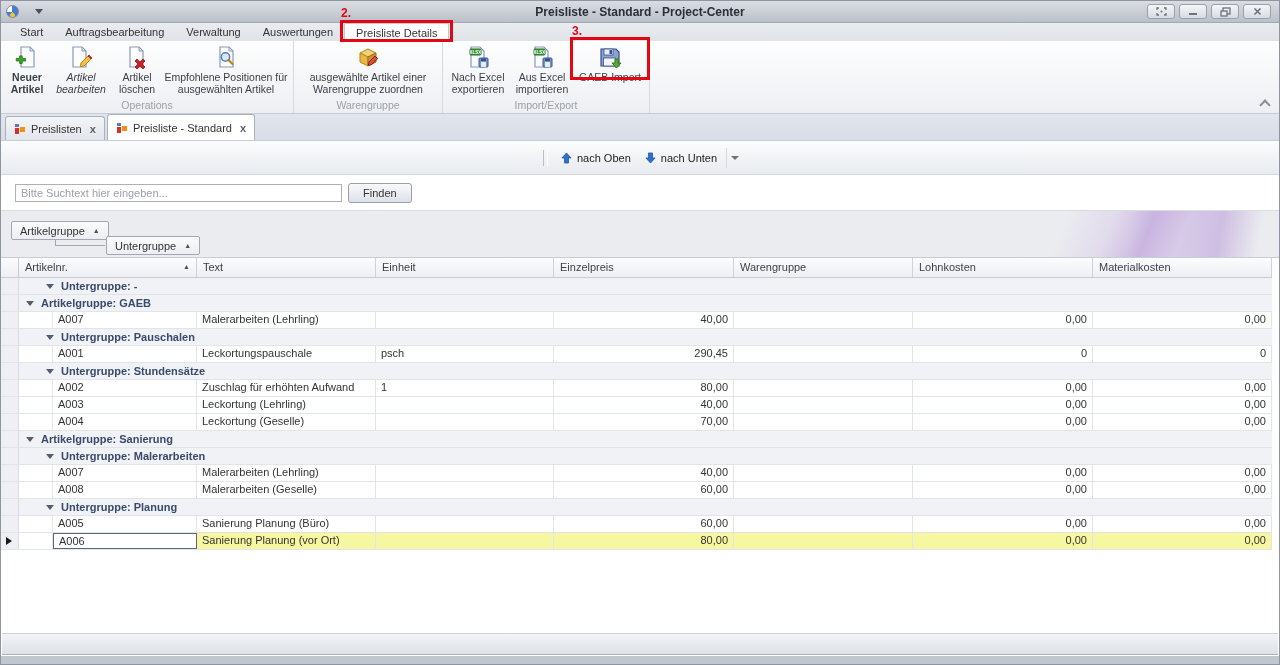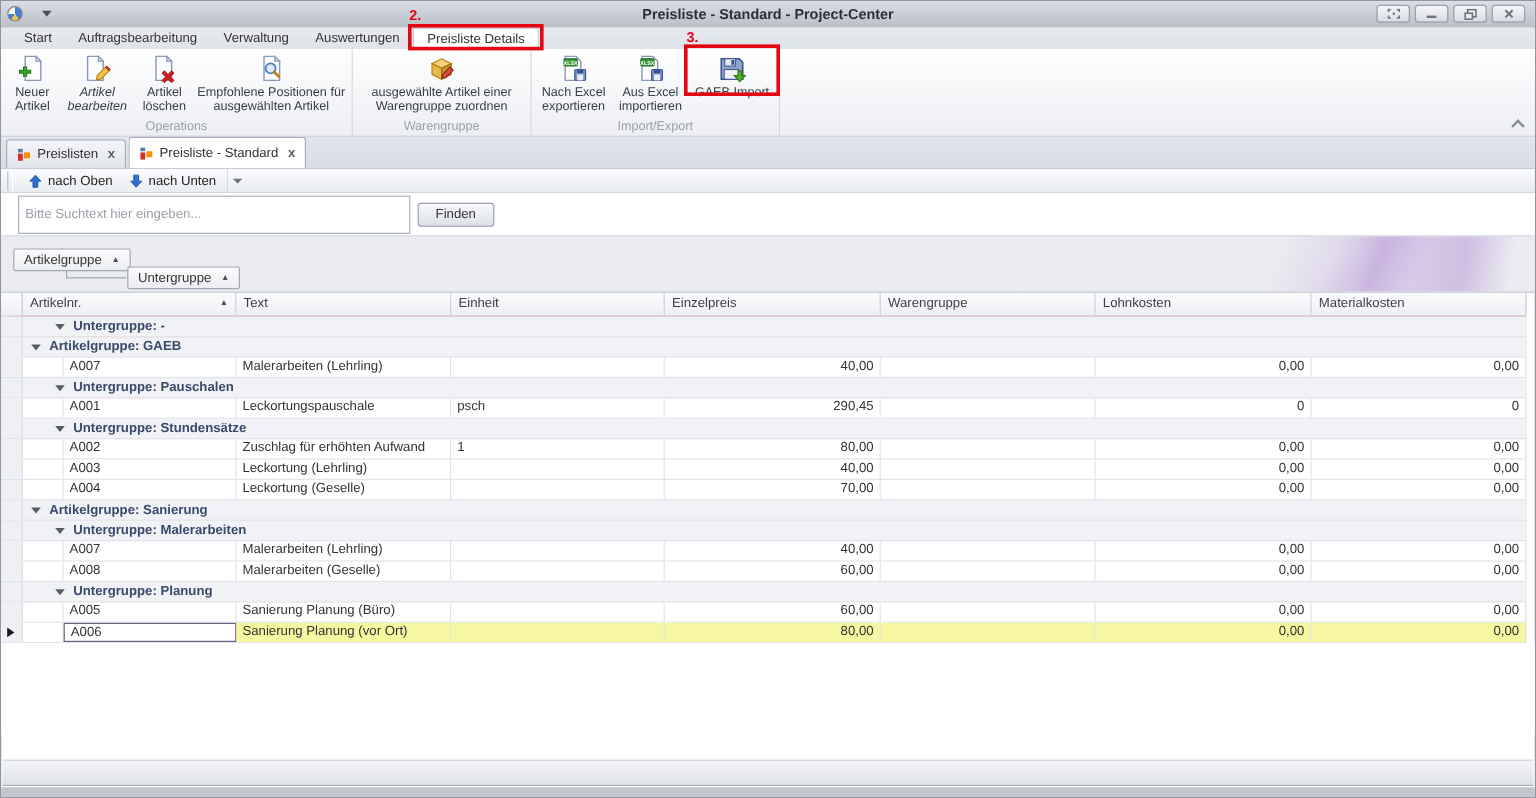--- a/index.html
+++ b/index.html
@@ -25,44 +25,44 @@
   .redbox-tab { left:-4px; right:-4px; top:-3px; bottom:-1px; }
   .stepnum-tab { top:-17px; left:-3px; }
 
   
   .ribbon-body { height:73px; background:linear-gradient(#fefefe,#edeff3); border-bottom:1px solid #c6cbd4; display:flex; position:relative; }
   .rgroup { display:flex; flex-direction:column; border-right:1px solid #d6d9df; padding:1px 3px 0; }
   .rbuttons { display:flex; flex:1; align-items:flex-start; }
   .rbtn { display:flex; flex-direction:column; align-items:center; padding:3px 2px 0; gap:2px; }
   .rbtn .lbl { font-size:10.5px; line-height:12px; text-align:center; color:#3a3f47; }
   .rgroup-label { height:14px; text-align:center; font-size:10.5px; color:#9ba0a9; padding-bottom:1px; }
-  .w44{width:46px;} .w62{width:62px;font-style:italic;} .w48{width:50px;} .w128{width:128px;} .w66{width:66px;} .w140{width:142px;} .wex{width:64px;} .wgaeb{width:72px;}
+  .w44{width:46px;font-weight:bold;} .w62{width:62px;font-style:italic;} .w48{width:50px;} .w128{width:128px;} .w66{width:66px;} .w140{width:142px;} .wex{width:64px;} .wgaeb{width:72px;}
   .rbtn-gaeb { position:relative; }
   .redbox-gaeb { left:-4px; right:-4px; top:-5px; bottom:3px; }
   .stepnum-gaeb { top:-18px; left:-2px; }
   .ribbon-chevron { position:absolute; right:10px; bottom:6px; width:8px; height:8px; }
   .ribbon-chevron:before { content:""; position:absolute; left:0; top:2px; width:6px; height:6px; border-left:2px solid #8a8f99; border-top:2px solid #8a8f99; transform:rotate(45deg); }
 
   
   .doc-tabs { height:27px; background:linear-gradient(#e2e6ee,#d7dce6); display:flex; align-items:flex-end; padding-left:4px; border-bottom:1px solid #c8cdd6; }
   .dtab { display:flex; align-items:center; gap:5px; height:24px; padding:0 8px; font-size:11px; color:#333;
     background:linear-gradient(#f4f5f8,#e2e5eb); border:1px solid #aab1bd; border-bottom:none; border-radius:3px 3px 0 0; margin-right:2px; }
   .dtab.active { background:#fff; height:26px; font-weight:normal; position:relative; z-index:2; }
   .dtab .close { color:#5a606b; font-size:11px; font-weight:bold; margin-left:3px; }
 
   
-  .toolbar { height:20px; background:linear-gradient(#fbfcfd,#e8ebf0); border-bottom:1px solid #d2d6dd; display:flex; align-items:center; padding-left:5px; }
+  .toolbar { height:34px; background:linear-gradient(#fbfcfd,#e8ebf0); border-bottom:1px solid #d2d6dd; display:flex; align-items:center; padding-left:5px;justify-content:center; }
   .grip { width:5px; height:16px; border-left:1px solid #b9bec7; border-right:1px solid #fff; margin-right:6px; }
   .tbtn { display:flex; align-items:center; gap:5px; padding:2px 7px; font-size:11px; color:#222; border-radius:2px; }
   .tb-caret-btn { width:16px; height:20px; display:flex; align-items:center; justify-content:center; margin-left:2px; border-left:1px solid #d6dae0; }
   .tb-caret { width:0; height:0; border-left:4px solid transparent; border-right:4px solid transparent; border-top:4px solid #6e747e; }
 
   
   .search-row { height:35px; background:#fff; display:flex; align-items:center; padding-left:14px; }
-  .search-input { width:327px; height:32px; border:1px solid #abb1bc; font-size:11px; padding:0 5px; color:#444; font-family:"Liberation Sans",sans-serif; }
+  .search-input { width:327px; height:18px; border:1px solid #abb1bc; font-size:11px; padding:0 5px; color:#444; font-family:"Liberation Sans",sans-serif; }
   .search-input::placeholder { color:#9aa0aa; }
   .find-btn { margin-left:6px; height:20px; padding:0 14px; font-size:11px; color:#333; border:1px solid #98a0ac; border-radius:3px; background:linear-gradient(#f8f9fb,#dde1e8); font-family:"Liberation Sans",sans-serif; }
 
   
   .group-panel { height:48px; background:#ebecf0; border-top:1px solid #d8dbe1; border-bottom:1px solid #c6cbd4; position:relative; overflow:hidden; }
   .gbox { position:absolute; height:19px; display:flex; align-items:center; gap:8px; padding:0 8px; font-size:11px; color:#333;
     background:linear-gradient(#fbfbfc,#eceef2); border:1px solid #a2a8b3; border-radius:2px; }
   .gbox1 { left:10px; top:10px; } .gbox2 { left:105px; top:25px; }
   .sort-up { font-size:7px; color:#4a505a; }
   .gconnector { position:absolute; left:54px; top:29px; width:50px; height:6px; border-left:1px solid #a2a8b3; border-bottom:1px solid #a2a8b3; }

